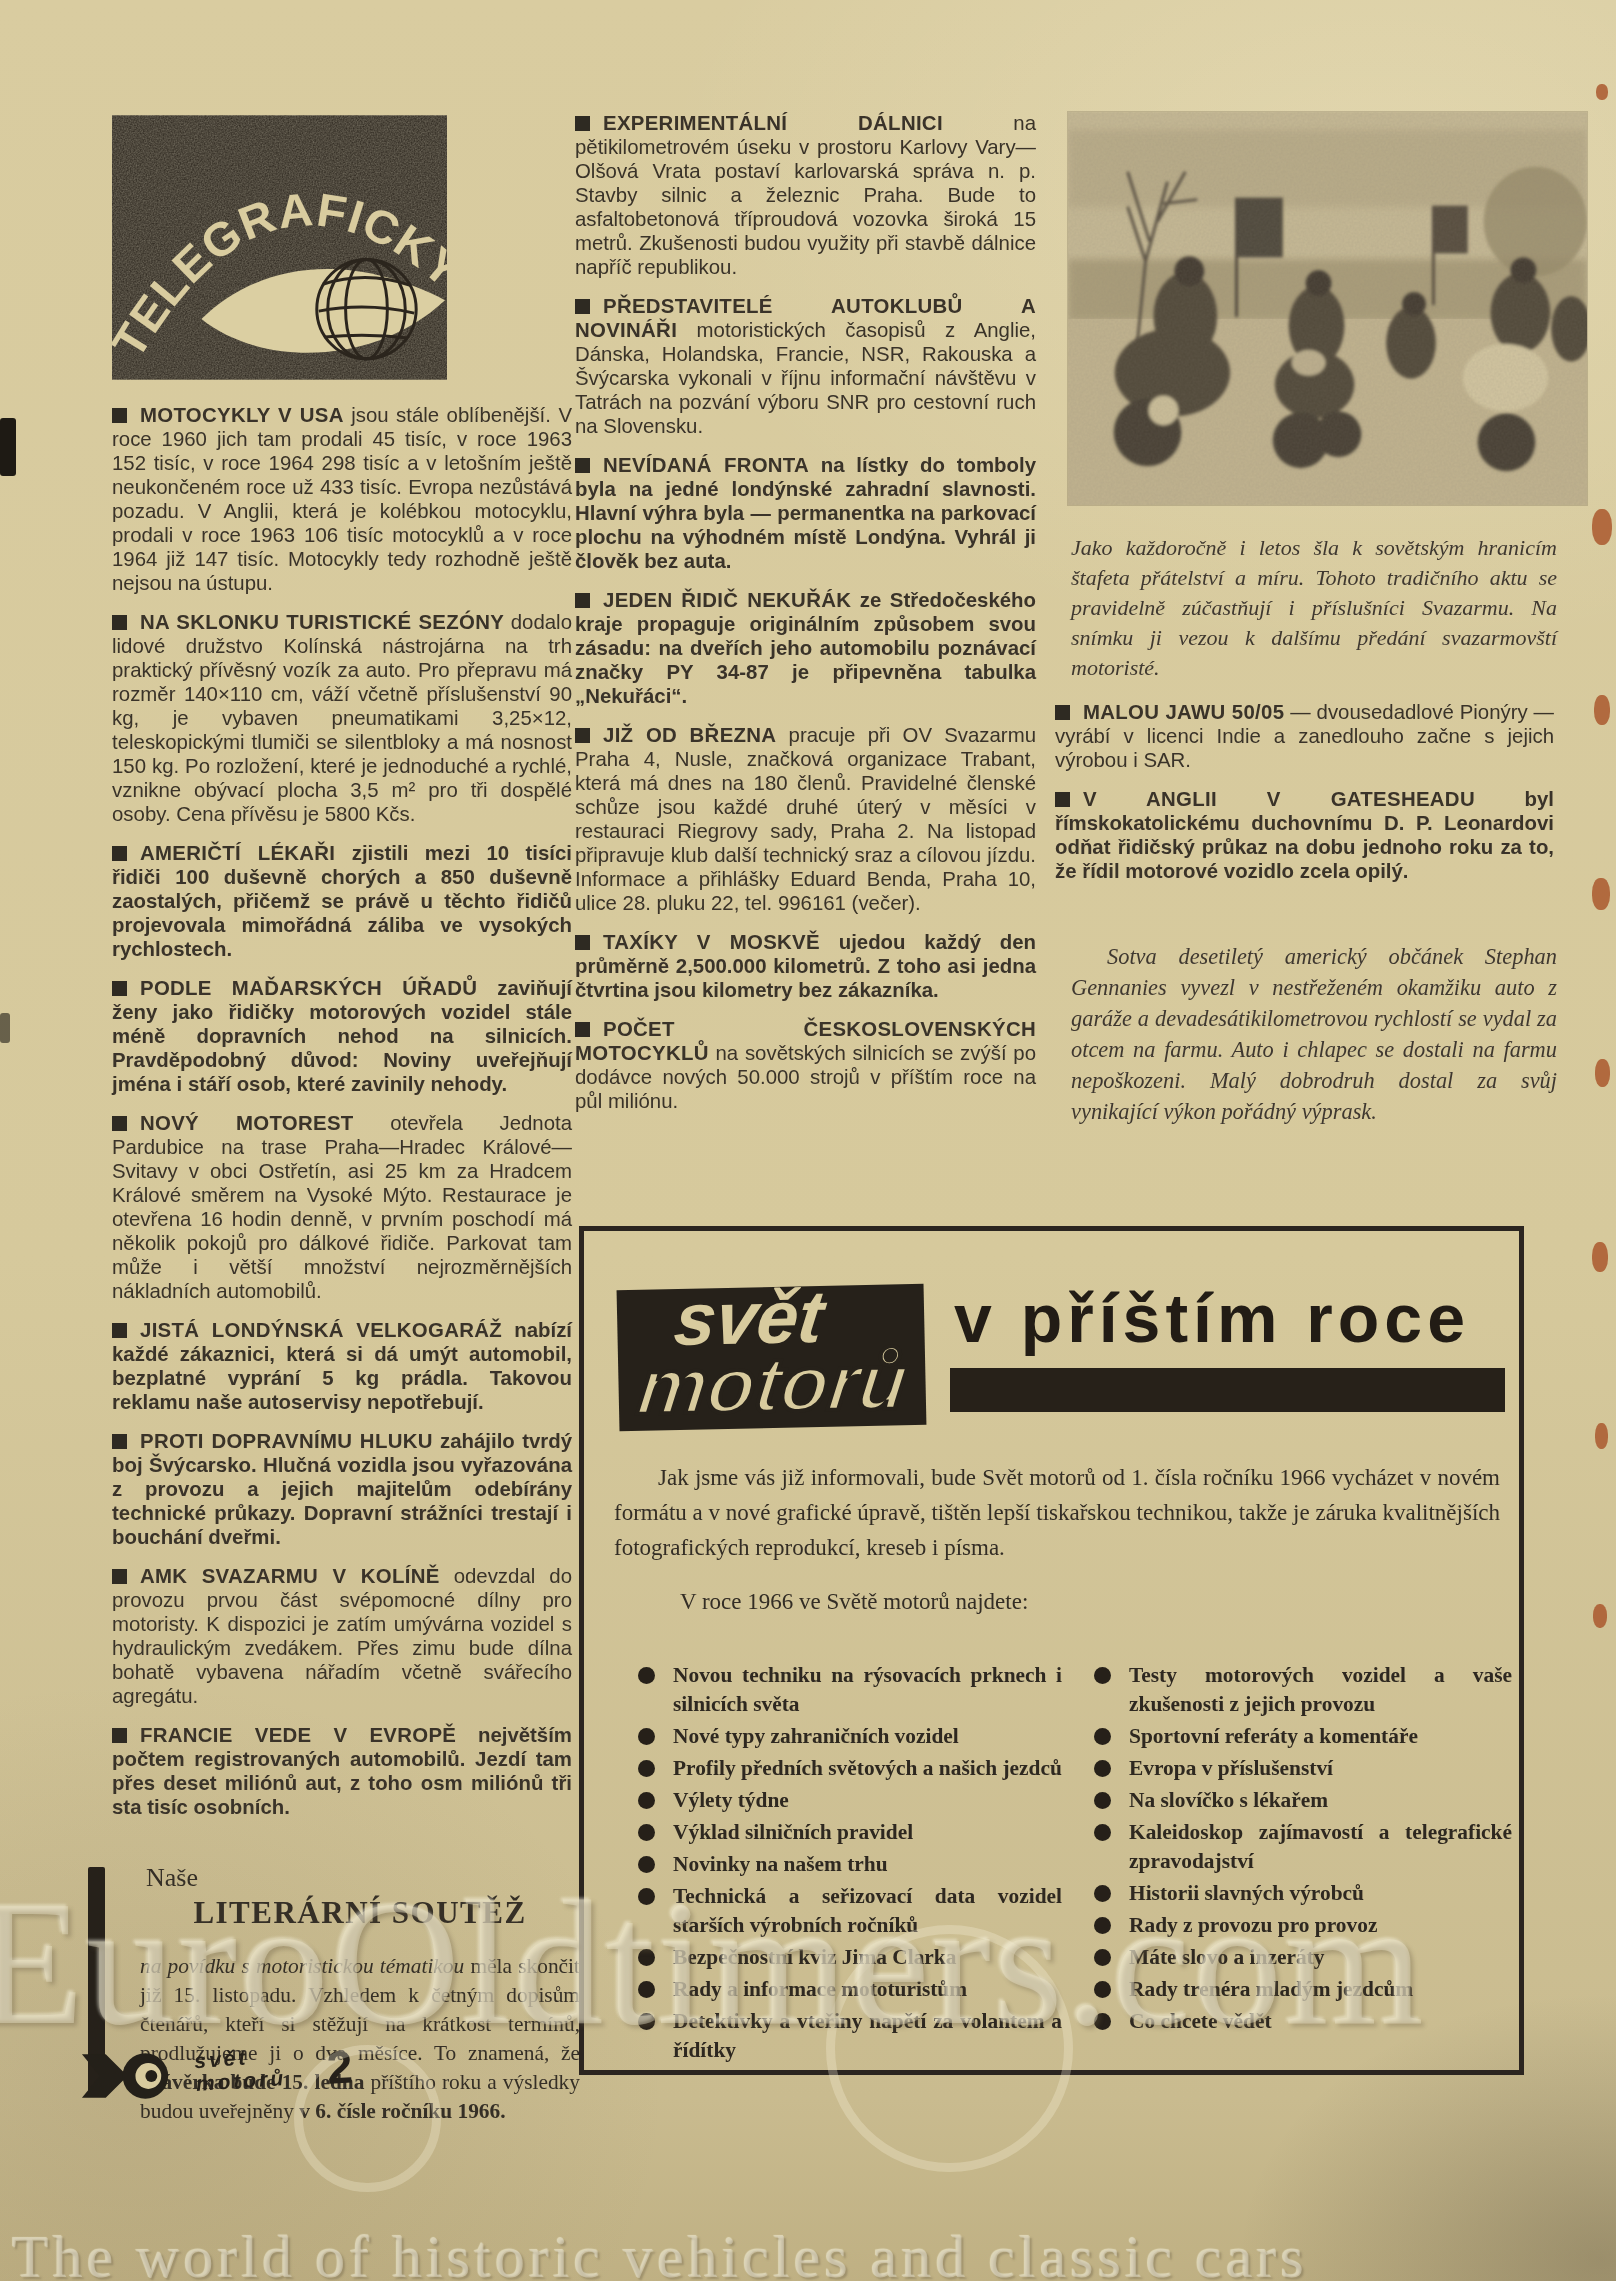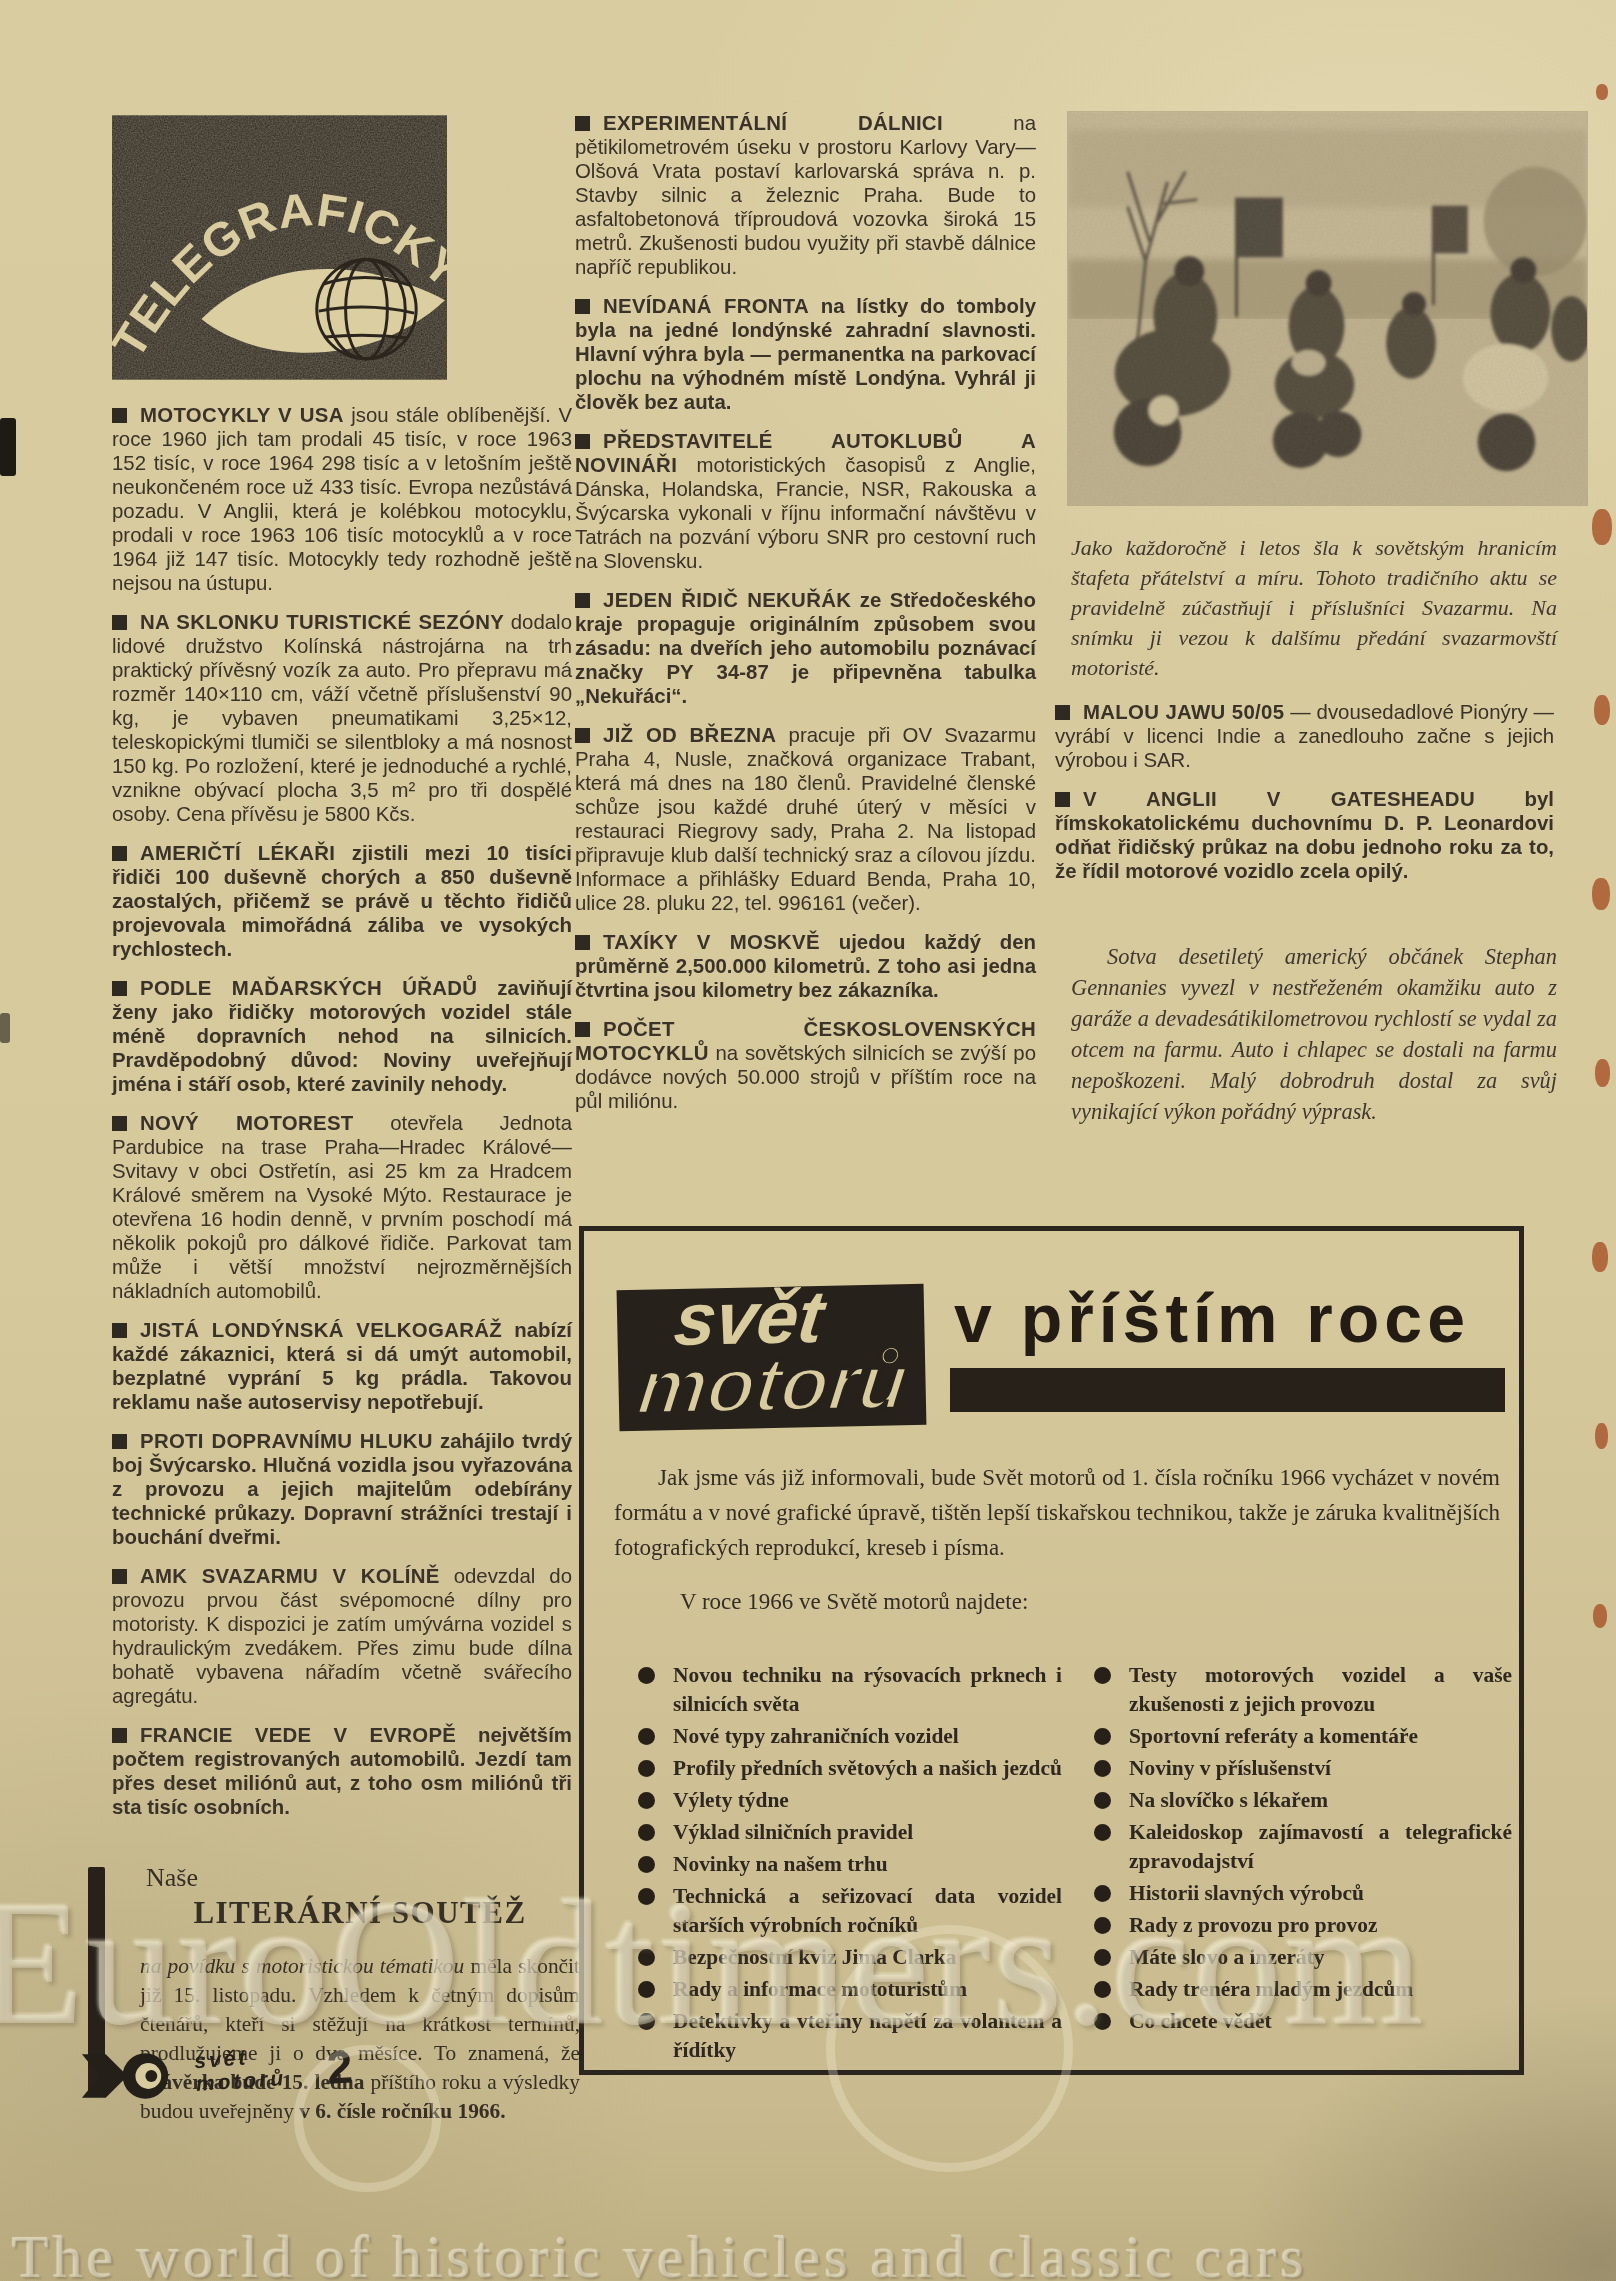--- a/index.html
+++ b/index.html
@@ -161,22 +161,22 @@
     <p class="item bold"><span class="sq"></span><span class="lead">PODLE MAĎARSKÝCH ÚŘADŮ</span><span> zaviňují ženy jako řidičky motorových vozidel stále méně dopravních nehod na silnicích. Pravděpodobný důvod: Noviny uveřejňují jména i stáří osob, které zavinily nehody.</span></p>
     <p class="item"><span class="sq"></span><span class="lead">NOVÝ MOTOREST</span><span> otevřela Jednota Pardubice na trase Praha—Hradec Králové—Svitavy v obci Ostřetín, asi 25 km za Hradcem Králové směrem na Vysoké Mýto. Restaurace je otevřena 16 hodin denně, v prvním poschodí má několik pokojů pro dálkové řidiče. Parkovat tam může i větší množství nejrozměrnějších nákladních automobilů.</span></p>
     <p class="item bold"><span class="sq"></span><span class="lead">JISTÁ LONDÝNSKÁ VELKOGARÁŽ</span><span> nabízí každé zákaznici, která si dá umýt automobil, bezplatné vyprání 5 kg prádla. Takovou reklamu naše autoservisy nepotřebují.</span></p>
     <p class="item bold"><span class="sq"></span><span class="lead">PROTI DOPRAVNÍMU HLUKU</span><span> zahájilo tvrdý boj Švýcarsko. Hlučná vozidla jsou vyřazována z provozu a jejich majitelům odebírány technické průkazy. Dopravní strážníci trestají i bouchání dveřmi.</span></p>
     <p class="item"><span class="sq"></span><span class="lead">AMK SVAZARMU V KOLÍNĚ</span><span> odevzdal do provozu prvou část svépomocné dílny pro motoristy. K dispozici je zatím umývárna vozidel s hydraulickým zvedákem. Přes zimu bude dílna bohatě vybavena nářadím včetně svářecího agregátu.</span></p>
     <p class="item bold"><span class="sq"></span><span class="lead">FRANCIE VEDE V EVROPĚ</span><span> největším počtem registrovaných automobilů. Jezdí tam přes deset miliónů aut, z toho osm miliónů tři sta tisíc osobních.</span></p>
   </div>
 
   <div class="col" id="col-mid" style="left:575px; top:111px; width:461px;">
     <p class="item"><span class="sq"></span><span class="lead">EXPERIMENTÁLNÍ DÁLNICI</span><span> na pětikilometrovém úseku v prostoru Karlovy Vary—Olšová Vrata postaví karlovarská správa n. p. Stavby silnic a železnic Praha. Bude to asfaltobetonová tříproudová vozovka široká 15 metrů. Zkušenosti budou využity při stavbě dálnice napříč republikou.</span></p>
+    <p class="item"><span class="sq"></span><span class="lead">PŘEDSTAVITELÉ AUTOKLUBŮ A NOVINÁŘI</span><span> motoristických časopisů z Anglie, Dánska, Holandska, Francie, NSR, Rakouska a Švýcarska vykonali v říjnu informační návštěvu v Tatrách na pozvání výboru SNR pro cestovní ruch na Slovensku.</span></p>
     <p class="item bold"><span class="sq"></span><span class="lead">NEVÍDANÁ FRONTA</span><span> na lístky do tomboly byla na jedné londýnské zahradní slavnosti. Hlavní výhra byla — permanentka na parkovací plochu na výhodném místě Londýna. Vyhrál ji člověk bez auta.</span></p>
-    <p class="item"><span class="sq"></span><span class="lead">PŘEDSTAVITELÉ AUTOKLUBŮ A NOVINÁŘI</span><span> motoristických časopisů z Anglie, Dánska, Holandska, Francie, NSR, Rakouska a Švýcarska vykonali v říjnu informační návštěvu v Tatrách na pozvání výboru SNR pro cestovní ruch na Slovensku.</span></p>
     <p class="item bold"><span class="sq"></span><span class="lead">JEDEN ŘIDIČ NEKUŘÁK</span><span> ze Středočeského kraje propaguje originálním způsobem svou zásadu: na dveřích jeho automobilu poznávací značky PY 34-87 je připevněna tabulka „Nekuřáci“.</span></p>
     <p class="item"><span class="sq"></span><span class="lead">JIŽ OD BŘEZNA</span><span> pracuje při OV Svazarmu Praha 4, Nusle, značková organizace Trabant, která má dnes na 180 členů. Pravidelné členské schůze jsou každé druhé úterý v měsíci v restauraci Riegrovy sady, Praha 2. Na listopad připravuje klub další technický sraz a cílovou jízdu. Informace a přihlášky Eduard Benda, Praha 10, ulice 28. pluku 22, tel. 996161 (večer).</span></p>
     <p class="item bold"><span class="sq"></span><span class="lead">TAXÍKY V MOSKVĚ</span><span> ujedou každý den průměrně 2,500.000 kilometrů. Z toho asi jedna čtvrtina jsou kilometry bez zákazníka.</span></p>
     <p class="item"><span class="sq"></span><span class="lead">POČET ČESKOSLOVENSKÝCH MOTOCYKLŮ</span><span> na sovětských silnicích se zvýší po dodávce nových 50.000 strojů v příštím roce na půl miliónu.</span></p>
   </div>
 
   <div class="abs serif-i" id="caption">Jako každoročně i letos šla k sovětským hranicím štafeta přátelství a míru. Tohoto tradičního aktu se pravidelně zúčastňují i příslušníci Svazarmu. Na snímku ji vezou k dalšímu předání svazarmovští motoristé.</div>
 
   <div class="col" id="right-items">
     <p class="item"><span class="sq"></span><span class="lead">MALOU JAWU 50/05</span><span> — dvousedadlové Pionýry — vyrábí v licenci Indie a zanedlouho začne s jejich výrobou i SAR.</span></p>
@@ -227,21 +227,21 @@
       <li><span class="dot"></span><span>Novinky na našem trhu</span></li>
       <li><span class="dot"></span><span>Technická a seřizovací data vozidel starších výrobních ročníků</span></li>
       <li><span class="dot"></span><span>Bezpečnostní kviz Jima Clarka</span></li>
       <li><span class="dot"></span><span>Rady a informace mototuristům</span></li>
       <li><span class="dot"></span><span>Detektivky a vteřiny napětí za volantem a řídítky</span></li>
     </ul>
 
     <ul class="bullets br">
       <li><span class="dot"></span><span>Testy motorových vozidel a vaše zkušenosti z jejich provozu</span></li>
       <li><span class="dot"></span><span>Sportovní referáty a komentáře</span></li>
-      <li><span class="dot"></span><span>Noviny v příslušenství</span></li>
+      <li><span class="dot"></span><span>Evropa v příslušenství</span></li>
       <li><span class="dot"></span><span>Na slovíčko s lékařem</span></li>
       <li><span class="dot"></span><span>Kaleidoskop zajímavostí a telegrafické zpravodajství</span></li>
       <li><span class="dot"></span><span>Historii slavných výrobců</span></li>
       <li><span class="dot"></span><span>Rady z provozu pro provoz</span></li>
       <li><span class="dot"></span><span>Máte slovo a inzeráty</span></li>
       <li><span class="dot"></span><span>Rady trenéra mladým jezdcům</span></li>
       <li><span class="dot"></span><span>Co chcete vědět</span></li>
     </ul>
   </div>
 

